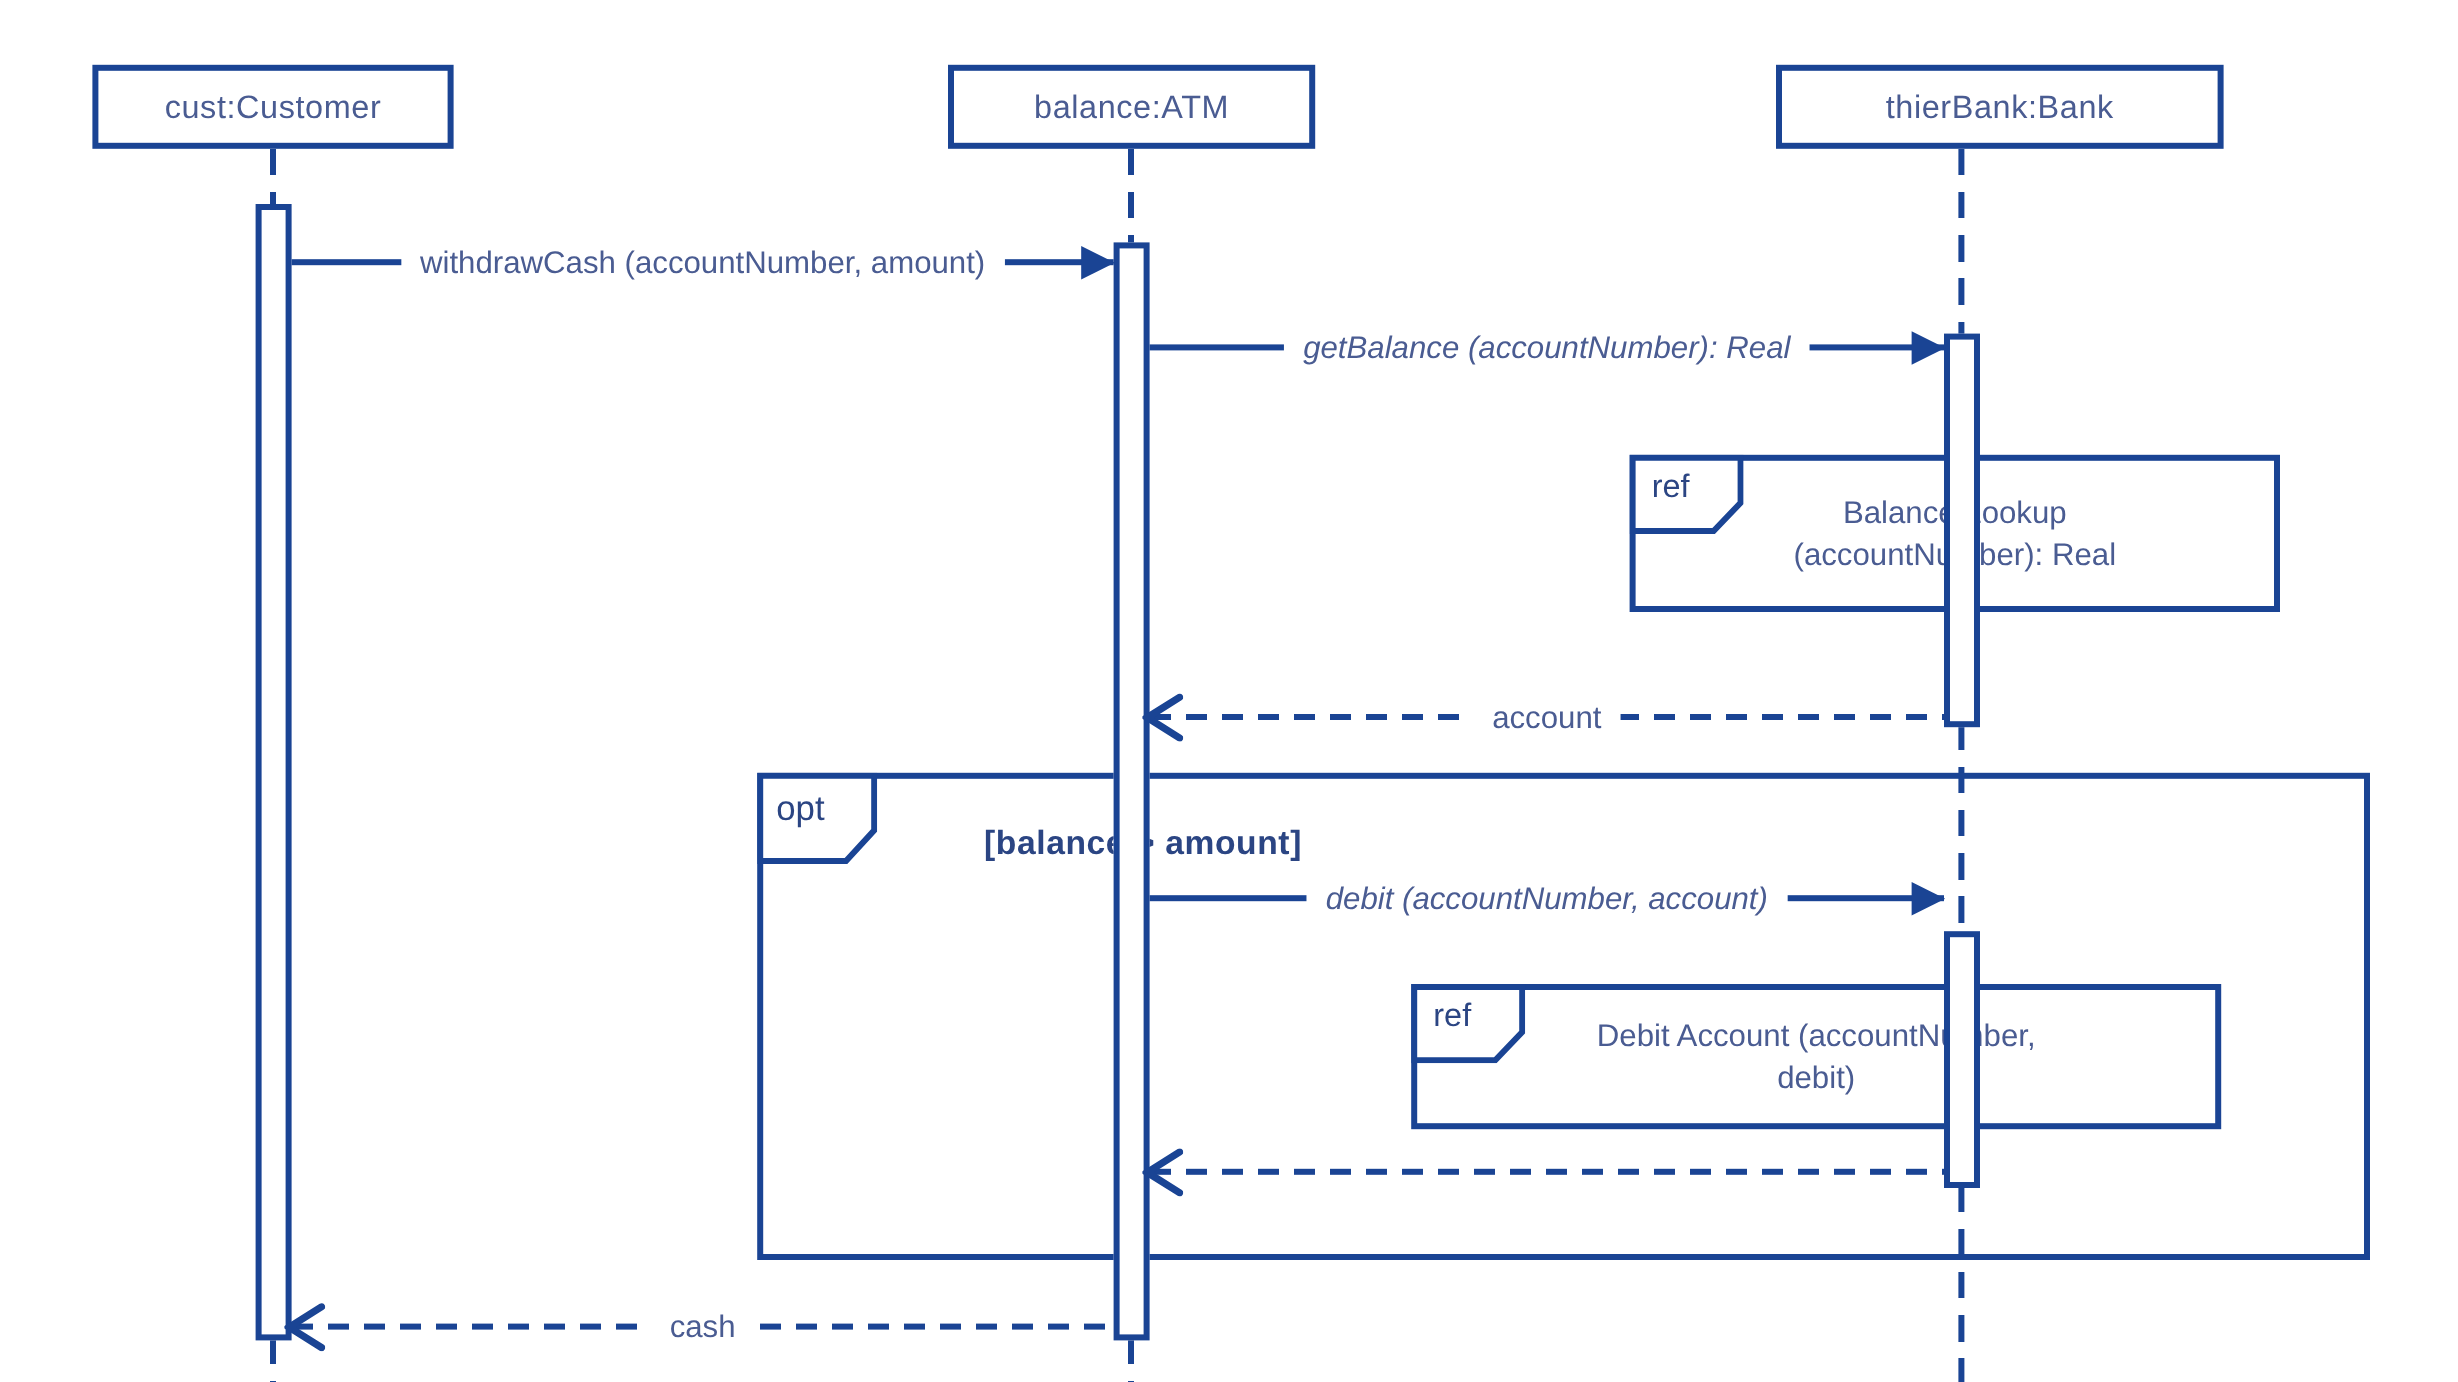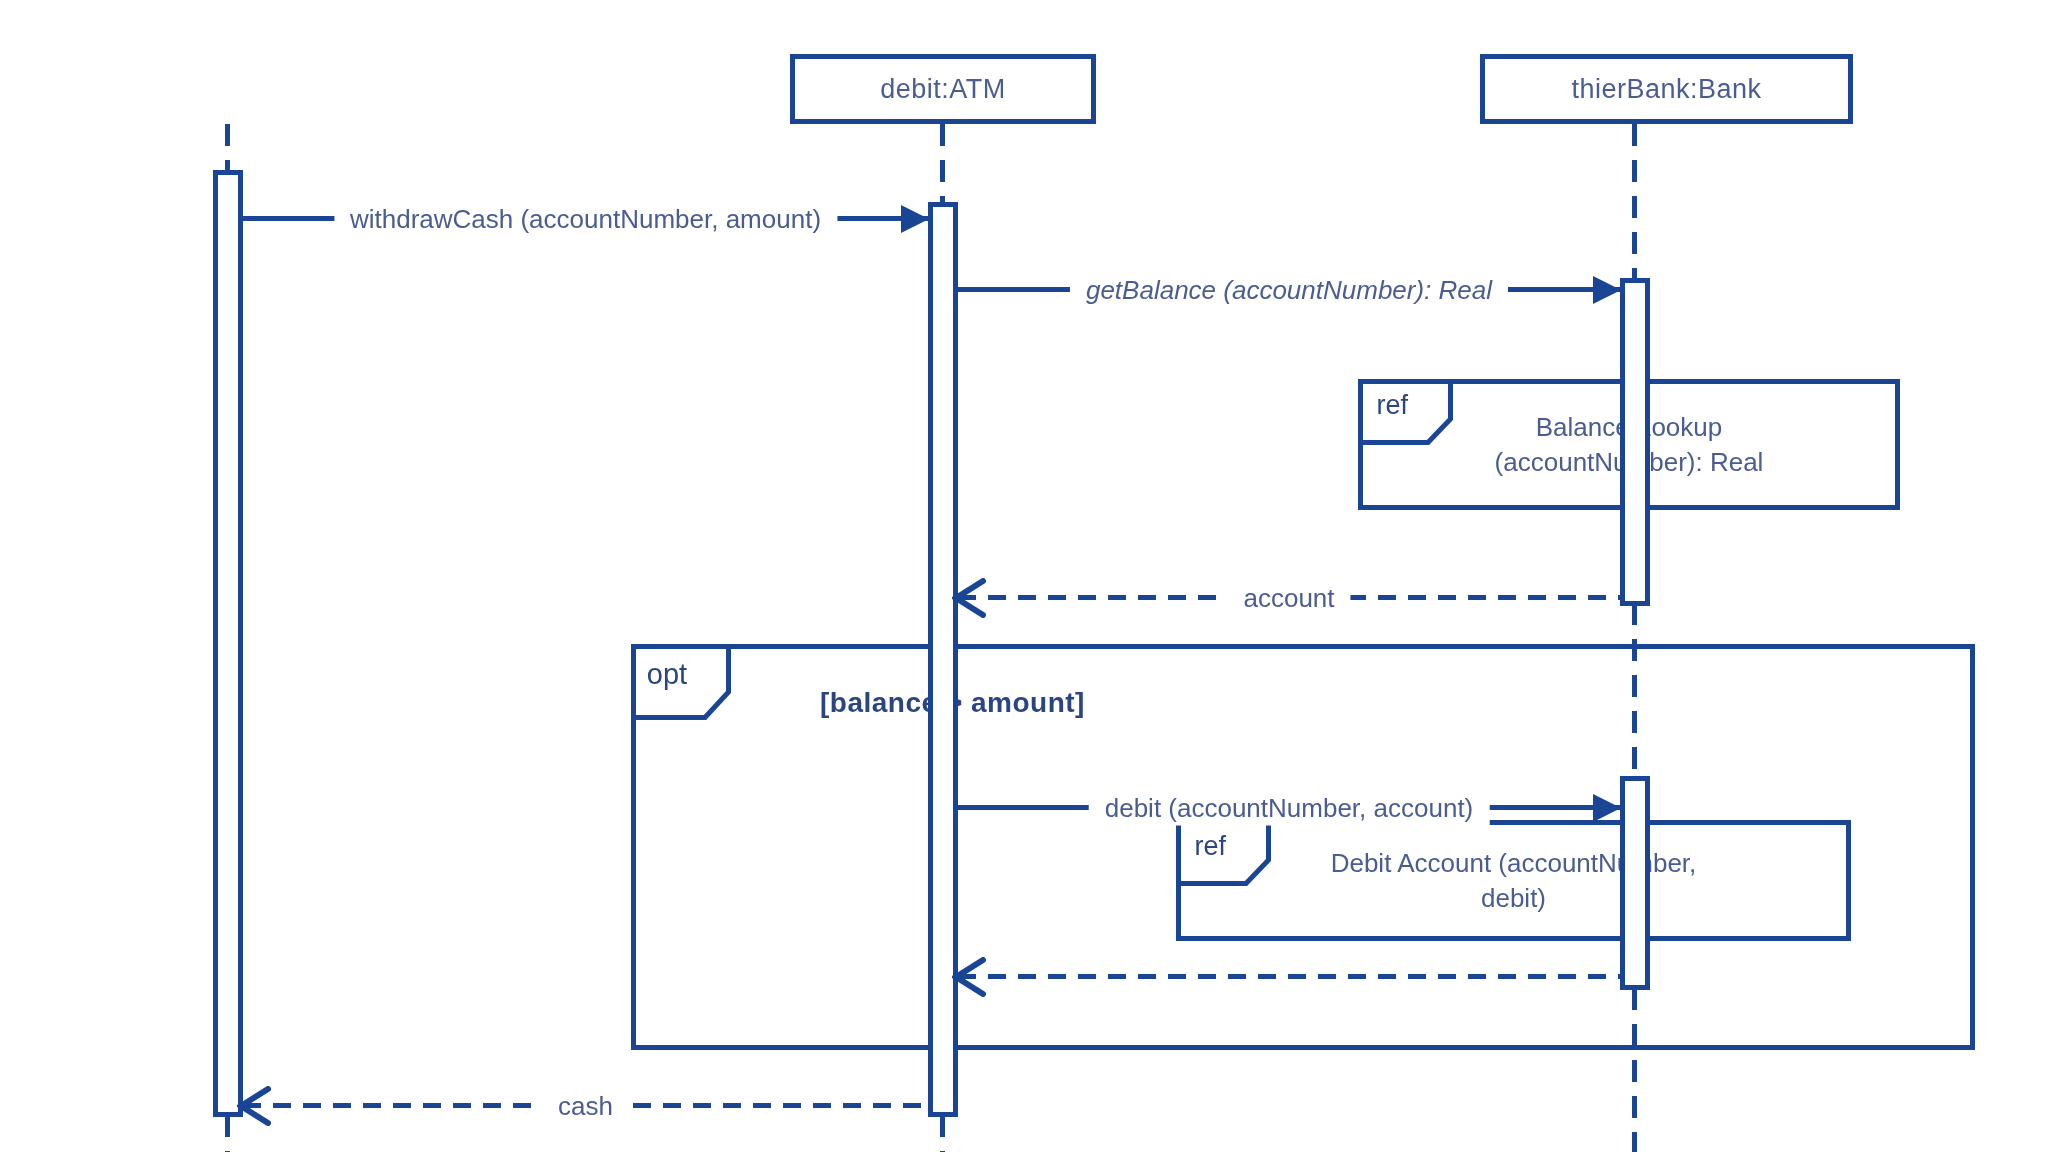--- a/index.html
+++ b/index.html
@@ -87,31 +87,34 @@
   .msg .ah{position:absolute;top:0;}
   .msg .ah.right{right:-2px;}
   .msg .ah.left{left:-6px;}
   .ah svg{display:block;}
   .ah .fill{fill:var(--stroke);stroke:none;}
   .ah .open{fill:none;stroke:var(--stroke);stroke-width:6;stroke-linecap:round;}
 
   #msg-withdraw{left:243px;top:199px;width:685px;}
   #msg-getbalance{left:958px;top:270px;width:662px;font-style:italic;}
   #msg-balance{left:958px;top:578px;width:662px;}
-  #msg-debit{left:958px;top:788px;width:662px;}
+  #msg-debit{left:958px;top:729px;width:662px;font-style:italic;}
   #msg-return2{left:958px;top:957px;width:662px;}
   #msg-cash{left:243px;top:1086px;width:685px;}
 </style>
 </head>
 <body>
 
 <div id="stage">
 
+  <div class="headbox" id="head-customer">
+    <span>cust:Customer</span>
+  </div>
   <div class="headbox" id="head-atm">
-    <span>debit:ATM</span>
+    <span>balance:ATM</span>
   </div>
   <div class="headbox" id="head-bank">
     <span>thierBank:Bank</span>
   </div>
 
   <div class="lifeseg" id="life-c1"></div>
   <div class="lifeseg" id="life-c2"></div>
   <div class="lifeseg" id="life-a1"></div>
   <div class="lifeseg" id="life-a2"></div>
   <div class="lifeseg" id="life-b1"></div>

